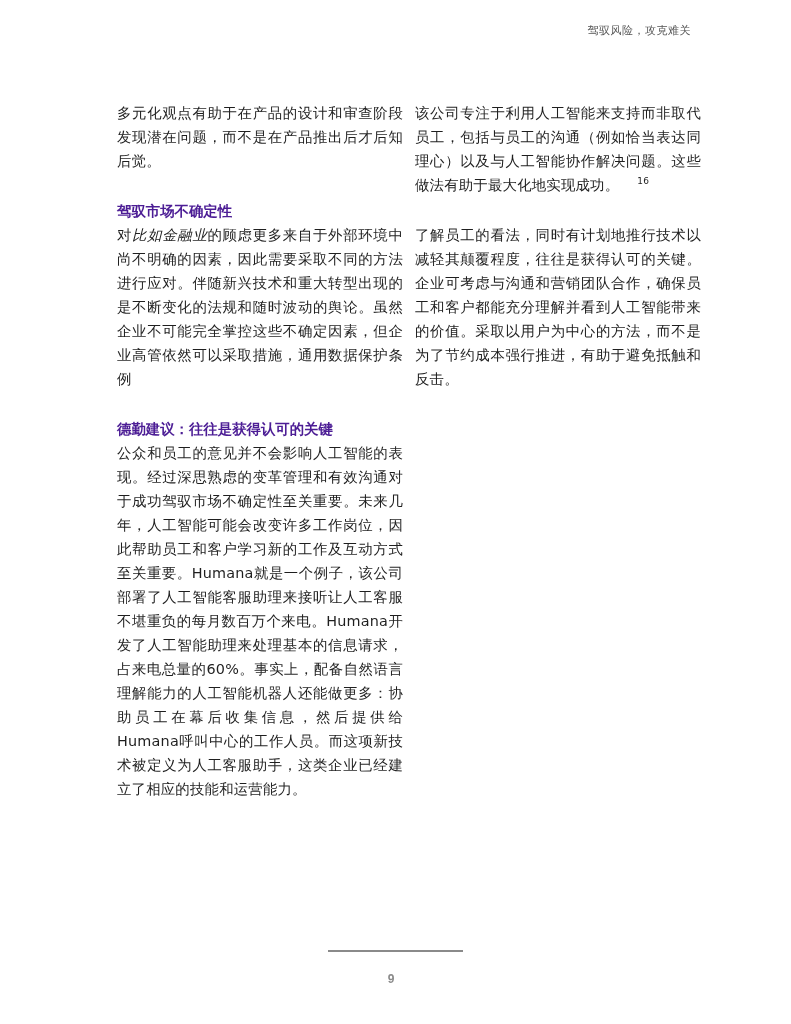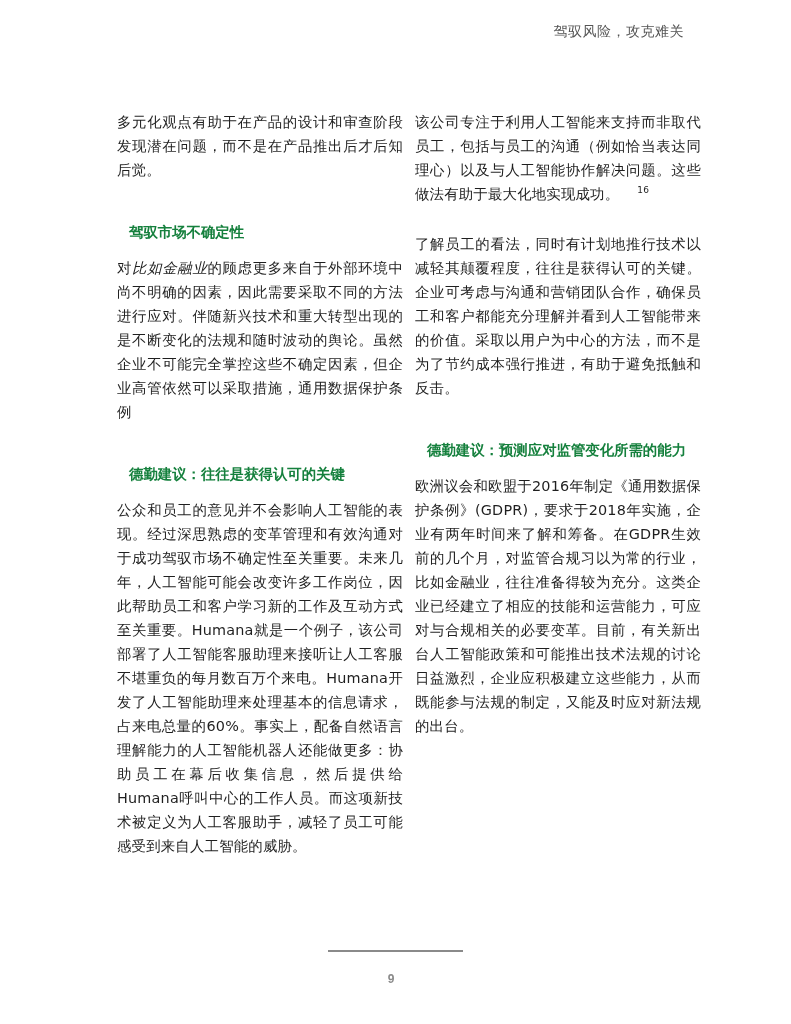--- a/index.html
+++ b/index.html
@@ -2,34 +2,34 @@
 <html><head>
 <meta charset="utf-8">
 <style>
   html, body { margin: 0; padding: 0; background: #ffffff; }
   body {
     width: 791px; height: 1024px; position: relative; overflow: hidden;
     font-family: "DejaVu Sans", "Liberation Sans", sans-serif;
     color: #1a1a1a;
   }
   .running-header {
-    position: absolute; top: 23px; right: 107px;
-    font-size: 14px; color: #555555; letter-spacing: 0.5px;
+    position: absolute; top: 23px; right: 100px;
+    font-size: 11px; color: #555555; letter-spacing: 0.5px;
   }
   .column {
-    position: absolute; top: 110px; width: 286px;
+    position: absolute; top: 101px; width: 286px;
   }
   .col-left { left: 117px; }
   .col-right { left: 415px; }
   .para {
     margin: 0; font-size: 14.4px; line-height: 24px; color: #1f1f1f;
     text-align: justify; letter-spacing: 0.2px;
   }
   .heading {
-    margin: 12px; font-size: 14.4px; line-height: 24px; font-weight: bold; color: #15803d;
+    margin: 0; font-size: 14.4px; line-height: 24px; font-weight: bold; color: #4c1d95;
   }
   .gap-lg { height: 26px; }
   em.term { font-style: italic; }
   sup.fn { font-size: 9px; vertical-align: super; line-height: 0; margin-left: 18px; }
   .footer-rule {
     position: absolute; top: 950px; left: 328px; width: 135px; height: 0;
     border-top: 2px solid #8a8a8a;
   }
   .page-number {
     position: absolute; top: 972px; left: 0; width: 782px; text-align: center;
@@ -47,30 +47,26 @@
   <div class="gap-lg"></div>
 
   <div>
     <h3 class="heading">驾驭市场不确定性</h3>
     <p class="para"><span>对</span><em class="term">比如金融业</em><span>的顾虑更多来自于外部环境中尚不明确的因素，因此需要采取不同的方法进行应对。伴随新兴技术和重大转型出现的是不断变化的法规和随时波动的舆论。虽然企业不可能完全掌控这些不确定因素，但企业高管依然可以采取措施，通用数据保护条例</span></p>
   </div>
   <div class="gap-lg"></div>
 
   <div>
     <h3 class="heading">德勤建议：往往是获得认可的关键</h3>
-    <p class="para">公众和员工的意见并不会影响人工智能的表现。经过深思熟虑的变革管理和有效沟通对于成功驾驭市场不确定性至关重要。未来几年，人工智能可能会改变许多工作岗位，因此帮助员工和客户学习新的工作及互动方式至关重要。Humana就是一个例子，该公司部署了人工智能客服助理来接听让人工客服不堪重负的每月数百万个来电。Humana开发了人工智能助理来处理基本的信息请求，占来电总量的60%。事实上，配备自然语言理解能力的人工智能机器人还能做更多：协助员工在幕后收集信息，然后提供给Humana呼叫中心的工作人员。而这项新技术被定义为人工客服助手，减轻了员工可能感受到来自人工智能的威胁。</p>
+    <p class="para">公众和员工的意见并不会影响人工智能的表现。经过深思熟虑的变革管理和有效沟通对于成功驾驭市场不确定性至关重要。未来几年，人工智能可能会改变许多工作岗位，因此帮助员工和客户学习新的工作及互动方式至关重要。Humana就是一个例子，该公司部署了人工智能客服助理来接听让人工客服不堪重负的每月数百万个来电。Humana开发了人工智能助理来处理基本的信息请求，占来电总量的60%。事实上，配备自然语言理解能力的人工智能机器人还能做更多：协助员工在幕后收集信息，然后提供给Humana呼叫中心的工作人员。而这项新技术被定义为人工客服助手，这类企业已经建立了相应的技能和运营能力。</p>
   </div>
 </div>
 
 <div class="column col-right">
   <p class="para"><span>该公司专注于利用人工智能来支持而非取代员工，包括与员工的沟通（例如恰当表达同理心）以及与人工智能协作解决问题。这些做法有助于最大化地实现成功。</span><sup class="fn">16</sup></p>
   <div class="gap-lg"></div>
   <p class="para">了解员工的看法，同时有计划地推行技术以减轻其颠覆程度，往往是获得认可的关键。企业可考虑与沟通和营销团队合作，确保员工和客户都能充分理解并看到人工智能带来的价值。采取以用户为中心的方法，而不是为了节约成本强行推进，有助于避免抵触和反击。</p>
   <div class="gap-lg"></div>
 
-  <div>
-    <h3 class="heading">德勤建议：预测应对监管变化所需的能力</h3>
-    <p class="para">欧洲议会和欧盟于2016年制定《通用数据保护条例》(GDPR)，要求于2018年实施，企业有两年时间来了解和筹备。在GDPR生效前的几个月，对监管合规习以为常的行业，比如金融业，往往准备得较为充分。这类企业已经建立了相应的技能和运营能力，可应对与合规相关的必要变革。目前，有关新出台人工智能政策和可能推出技术法规的讨论日益激烈，企业应积极建立这些能力，从而既能参与法规的制定，又能及时应对新法规的出台。</p>
-  </div>
 </div>
 
 <div class="footer-rule"></div>
 <div class="page-number">9</div>
 
 </body></html>

